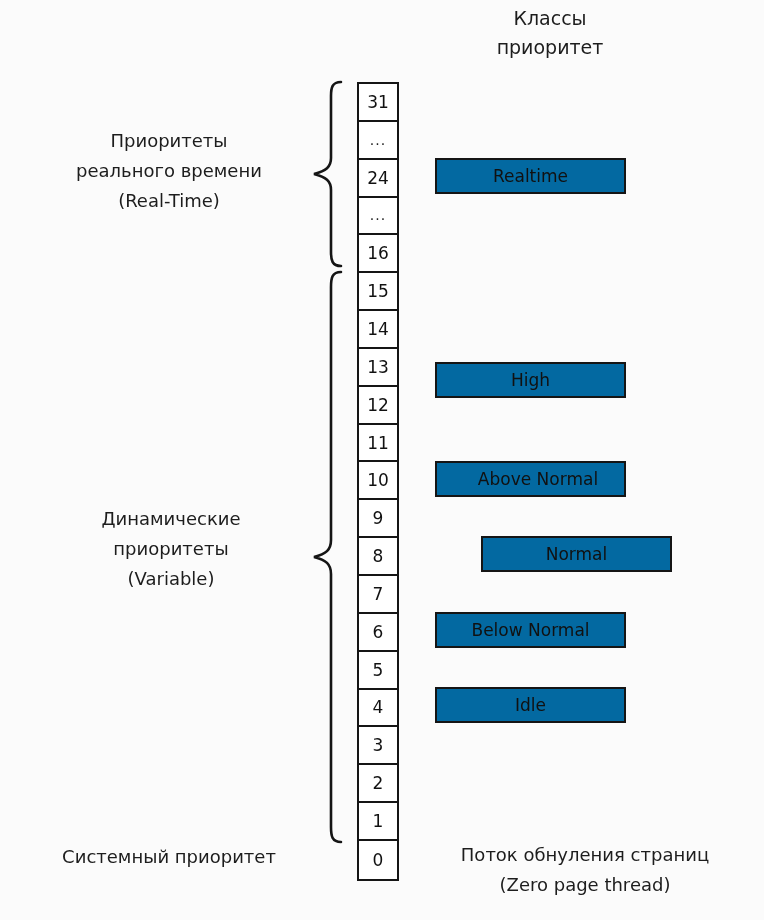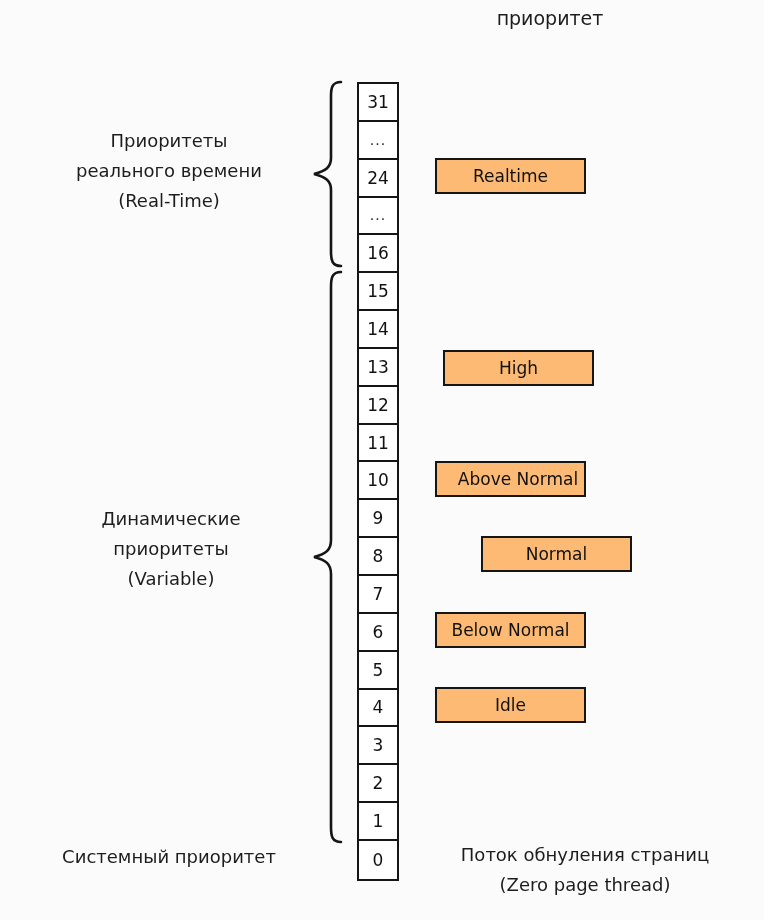--- a/index.html
+++ b/index.html
@@ -59,25 +59,25 @@
   .prio-cell.ellipsis {
     font-size: 14px;
     letter-spacing: 1px;
     color: #222;
   }
 
   
   .class-box {
     position: absolute;
     left: 435px;
-    width: 151px;
+    width: 191px;
     height: 36px;
     box-sizing: border-box;
     border: 2px solid #151515;
-    background: #fdba74;
+    background: #0369a1;
     display: flex;
     align-items: center;
     justify-content: center;
     font-size: 17px;
     color: #111;
   }
 
   
   .group-label {
     position: absolute;
@@ -123,20 +123,21 @@
   .brace svg { display: block; }
 
   .txt-line { display: block; }
 </style>
 </head>
 <body>
 
 <div class="stage">
 
   <div class="top-title">
+    <span class="txt-line">Классы</span>
     <span class="txt-line">приоритет</span>
   </div>
 
   <div class="group-label" id="label-realtime">
     <span class="txt-line">Приоритеты</span>
     <span class="txt-line">реального времени</span>
     <span class="txt-line">(Real-Time)</span>
   </div>
 
   <div class="group-label" id="label-variable">
@@ -182,19 +183,19 @@
       <div class="prio-cell">6</div>
       <div class="prio-cell">5</div>
       <div class="prio-cell">4</div>
       <div class="prio-cell">3</div>
       <div class="prio-cell">2</div>
       <div class="prio-cell">1</div>
       <div class="prio-cell">0</div>
     </div>
 
   <div class="class-box" style="top:158px;">Realtime</div>
-  <div class="class-box" style="top:350px;margin-left:8px;">High</div>
+  <div class="class-box" style="top:362px;">High</div>
   <div class="class-box" style="top:461px;padding-left:15px;">Above Normal</div>
   <div class="class-box" style="top:536px;margin-left:46px;">Normal</div>
   <div class="class-box" style="top:687px;">Idle</div>
   <div class="class-box" style="top:612px;">Below Normal</div>
 
 </div>
 
 </body></html>

